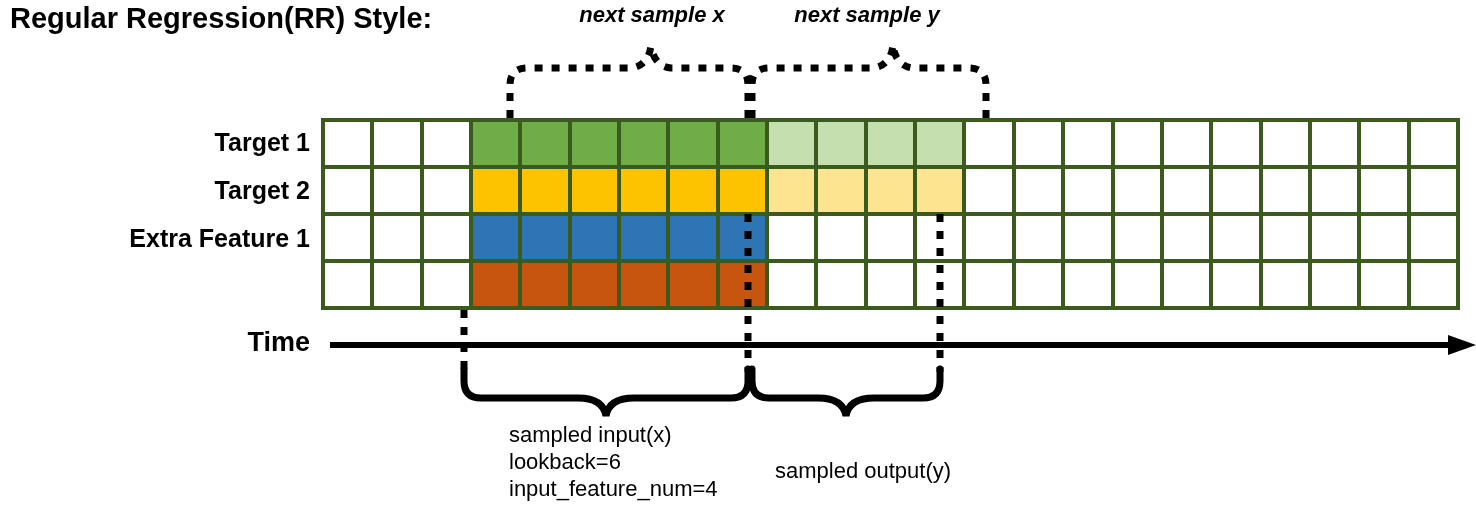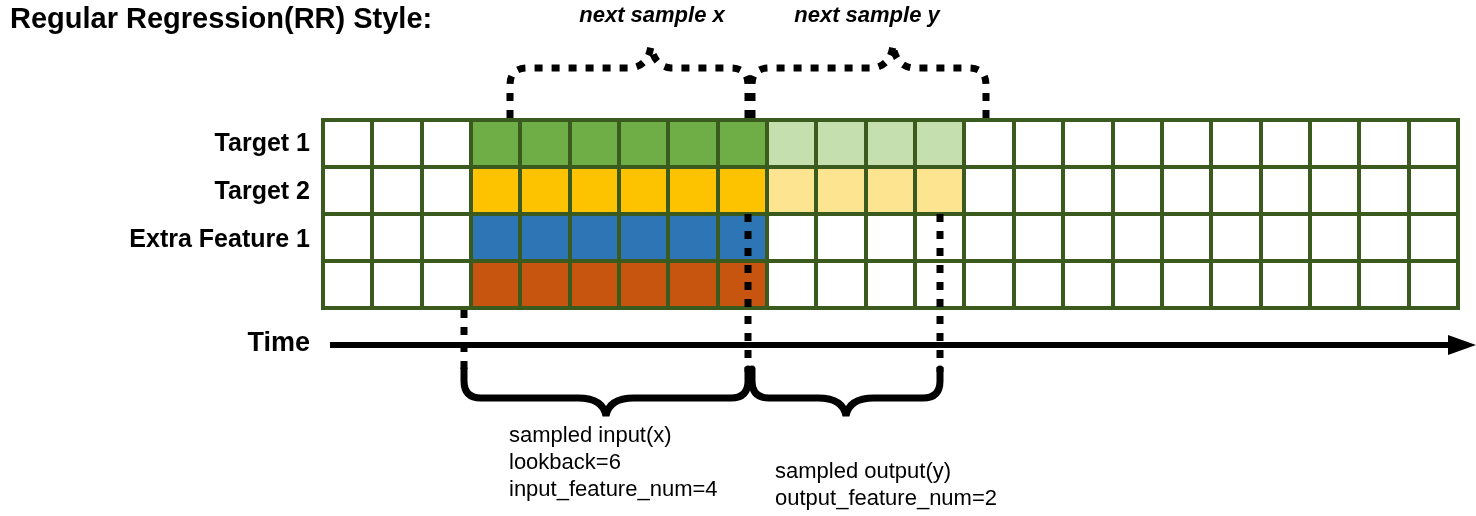--- a/index.html
+++ b/index.html
@@ -263,14 +263,13 @@
   </g>
 </svg>
 
 <div class="abs bottom-block" id="blk-x">
   <div>sampled input(x)</div>
   <div>lookback=6</div>
   <div>input_feature_num=4</div>
 </div>
 <div class="abs bottom-block" id="blk-y">
   <div>sampled output(y)</div>
-  <div>output_feature_num=2</div>
 </div>
 
 </body></html>

